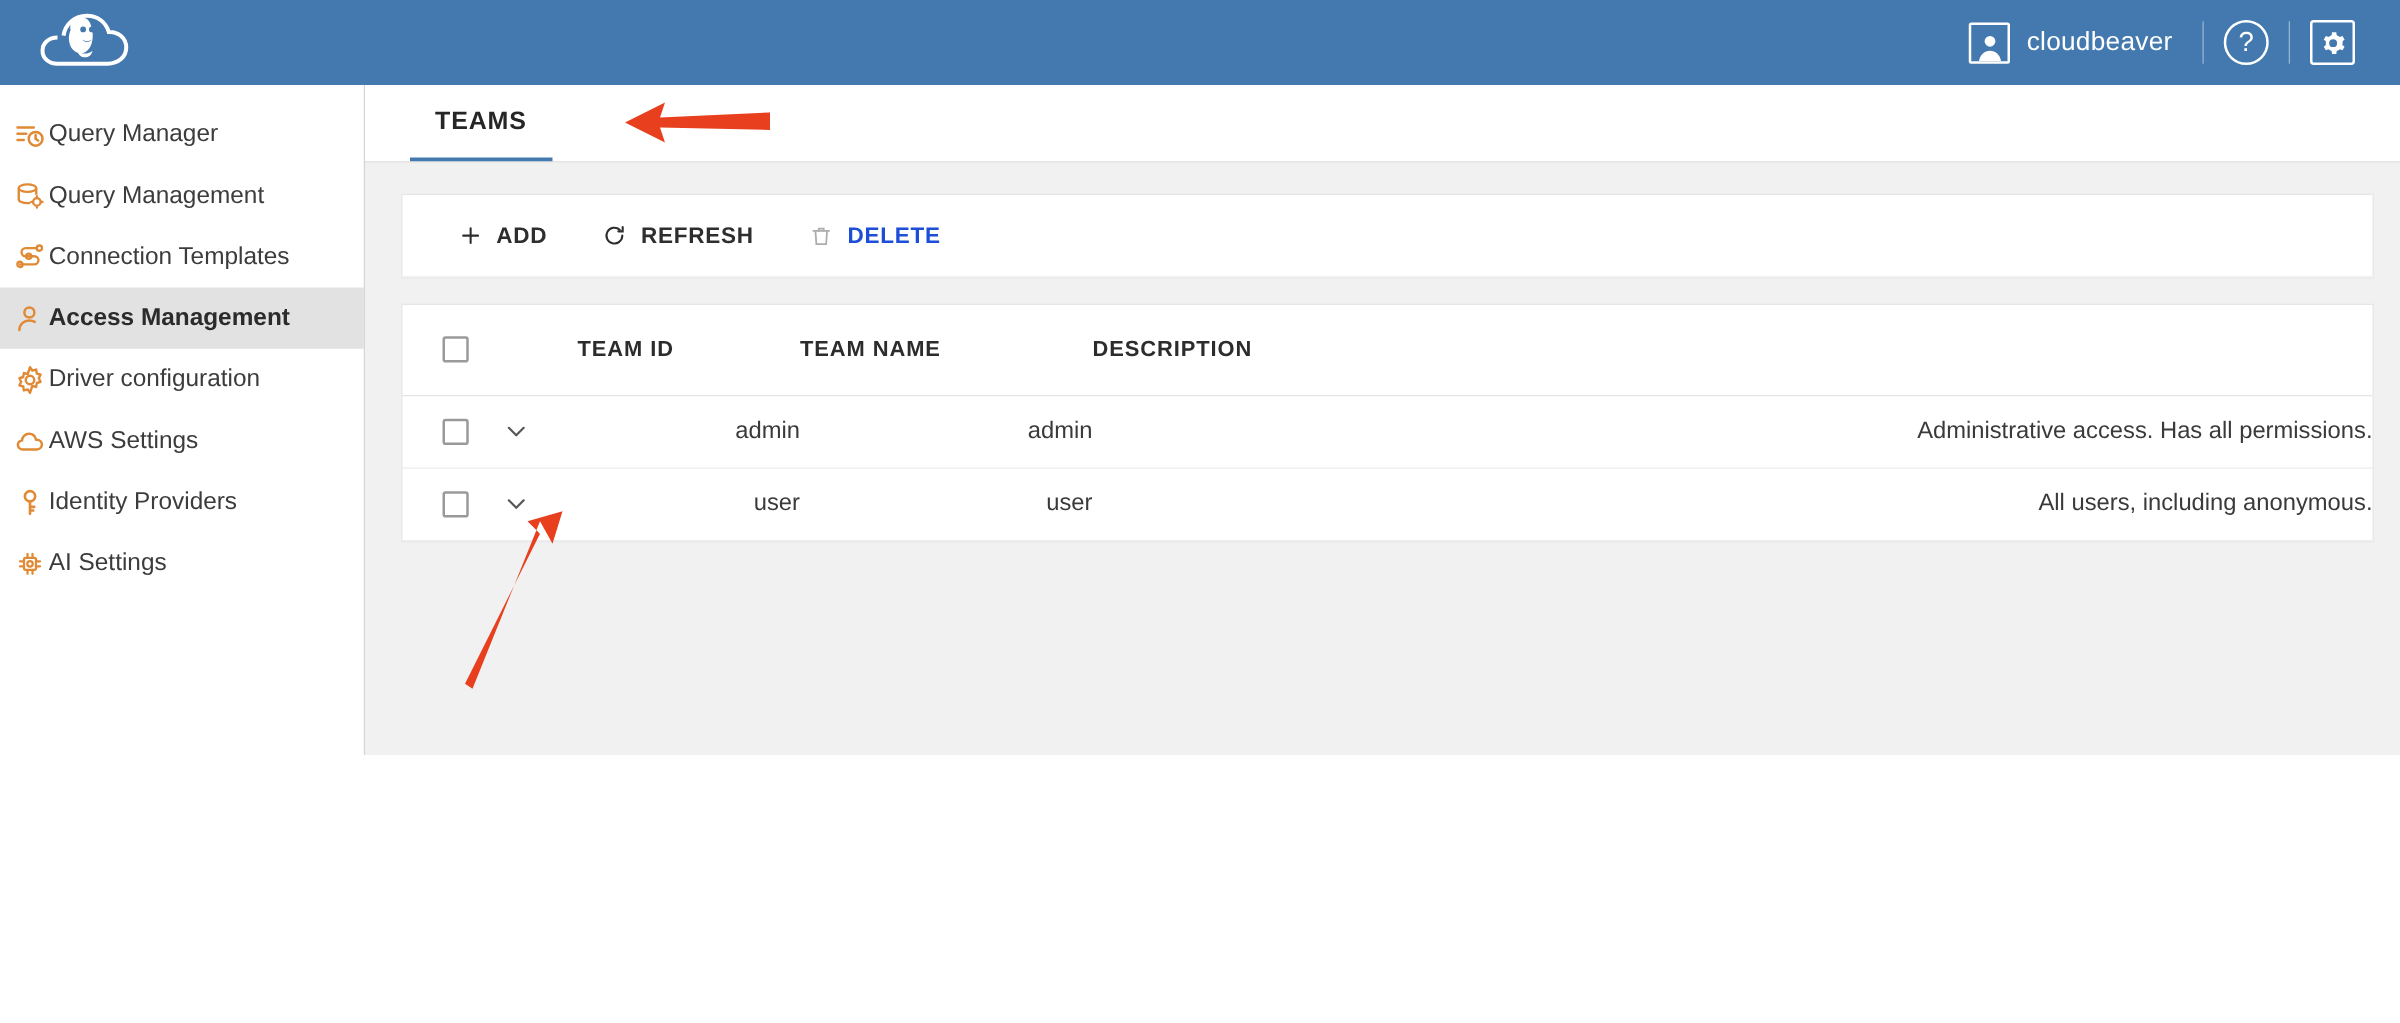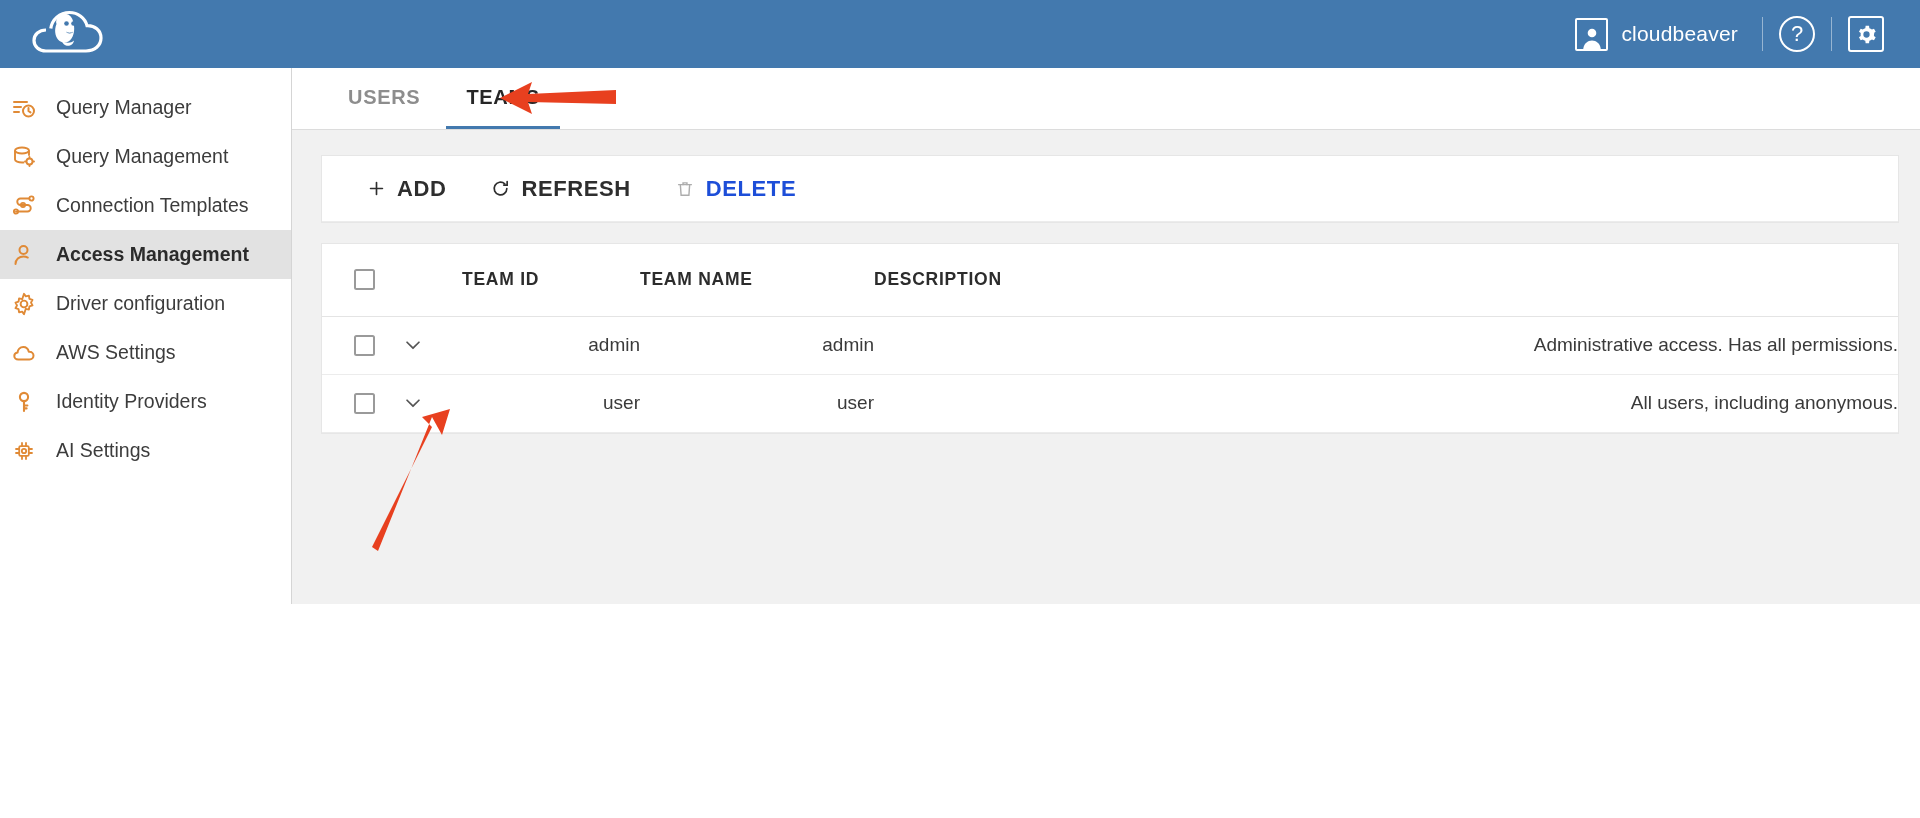--- a/index.html
+++ b/index.html
@@ -60,21 +60,21 @@
   
   .sidebar {
     width: 292px; min-width: 292px;
     background: #ffffff;
     border-right: 1px solid #d5d5d5;
     padding-top: 15px;
   }
   .nav-item {
     height: 49px;
     display: flex; align-items: center;
-    padding-left: 10px; gap: 18px;
+    padding-left: 10px; gap: 1px;
     cursor: pointer; color: #3c3c3c; font-size: 19.5px;
   }
   .nav-item .nav-ico {
     width: 28px; height: 28px; min-width: 28px;
     display: flex; align-items: center; justify-content: center;
     color: #E08A36;
   }
   .nav-item.active { background: #e2e2e2; font-weight: 700; color: #2b2b2b; }
 
   
@@ -104,21 +104,21 @@
     box-shadow: 0 0 0 1px #e6e6e6;
   }
   .toolbar {
     height: 66px; display: flex; align-items: center;
     padding-left: 26px; gap: 8px;
     border-bottom: 1px solid #ececec;
   }
   .tb-btn {
     display: flex; align-items: center; gap: 11px;
     padding: 9px 18px; border-radius: 3px;
-    font-size: 22px; font-weight: 700; letter-spacing: .6px;
+    font-size: 18px; font-weight: 700; letter-spacing: .6px;
     color: #2e2e2e; cursor: pointer; background: transparent; border: none;
     font-family: "Liberation Sans", sans-serif;
   }
   .tb-btn.disabled { color: #1d4ed8; cursor: default; }
   .tb-ico { width: 20px; height: 20px; display: flex; align-items: center; justify-content: center; }
 
   .table-wrap { margin-top: 22px; background: #ffffff; box-shadow: 0 0 0 1px #e6e6e6; }
   table.teams { width: 100%; border-collapse: collapse; table-layout: fixed; }
   table.teams th, table.teams td { text-align: left; }
   .col-check { width: 78px; }
@@ -295,21 +295,20 @@
           </svg>
         </span>
         <span>AI Settings</span>
       </div>
 
     </nav>
 
     <section class="main">
 
       <div class="tabsbar">
-        <div class="tab">USERS</div>
         <div class="tab active">TEAMS</div>
       </div>
 
       <div class="content-area">
 
         <div class="panel">
           <div class="toolbar">
 
             <button class="tb-btn">
               <span class="tb-ico">

